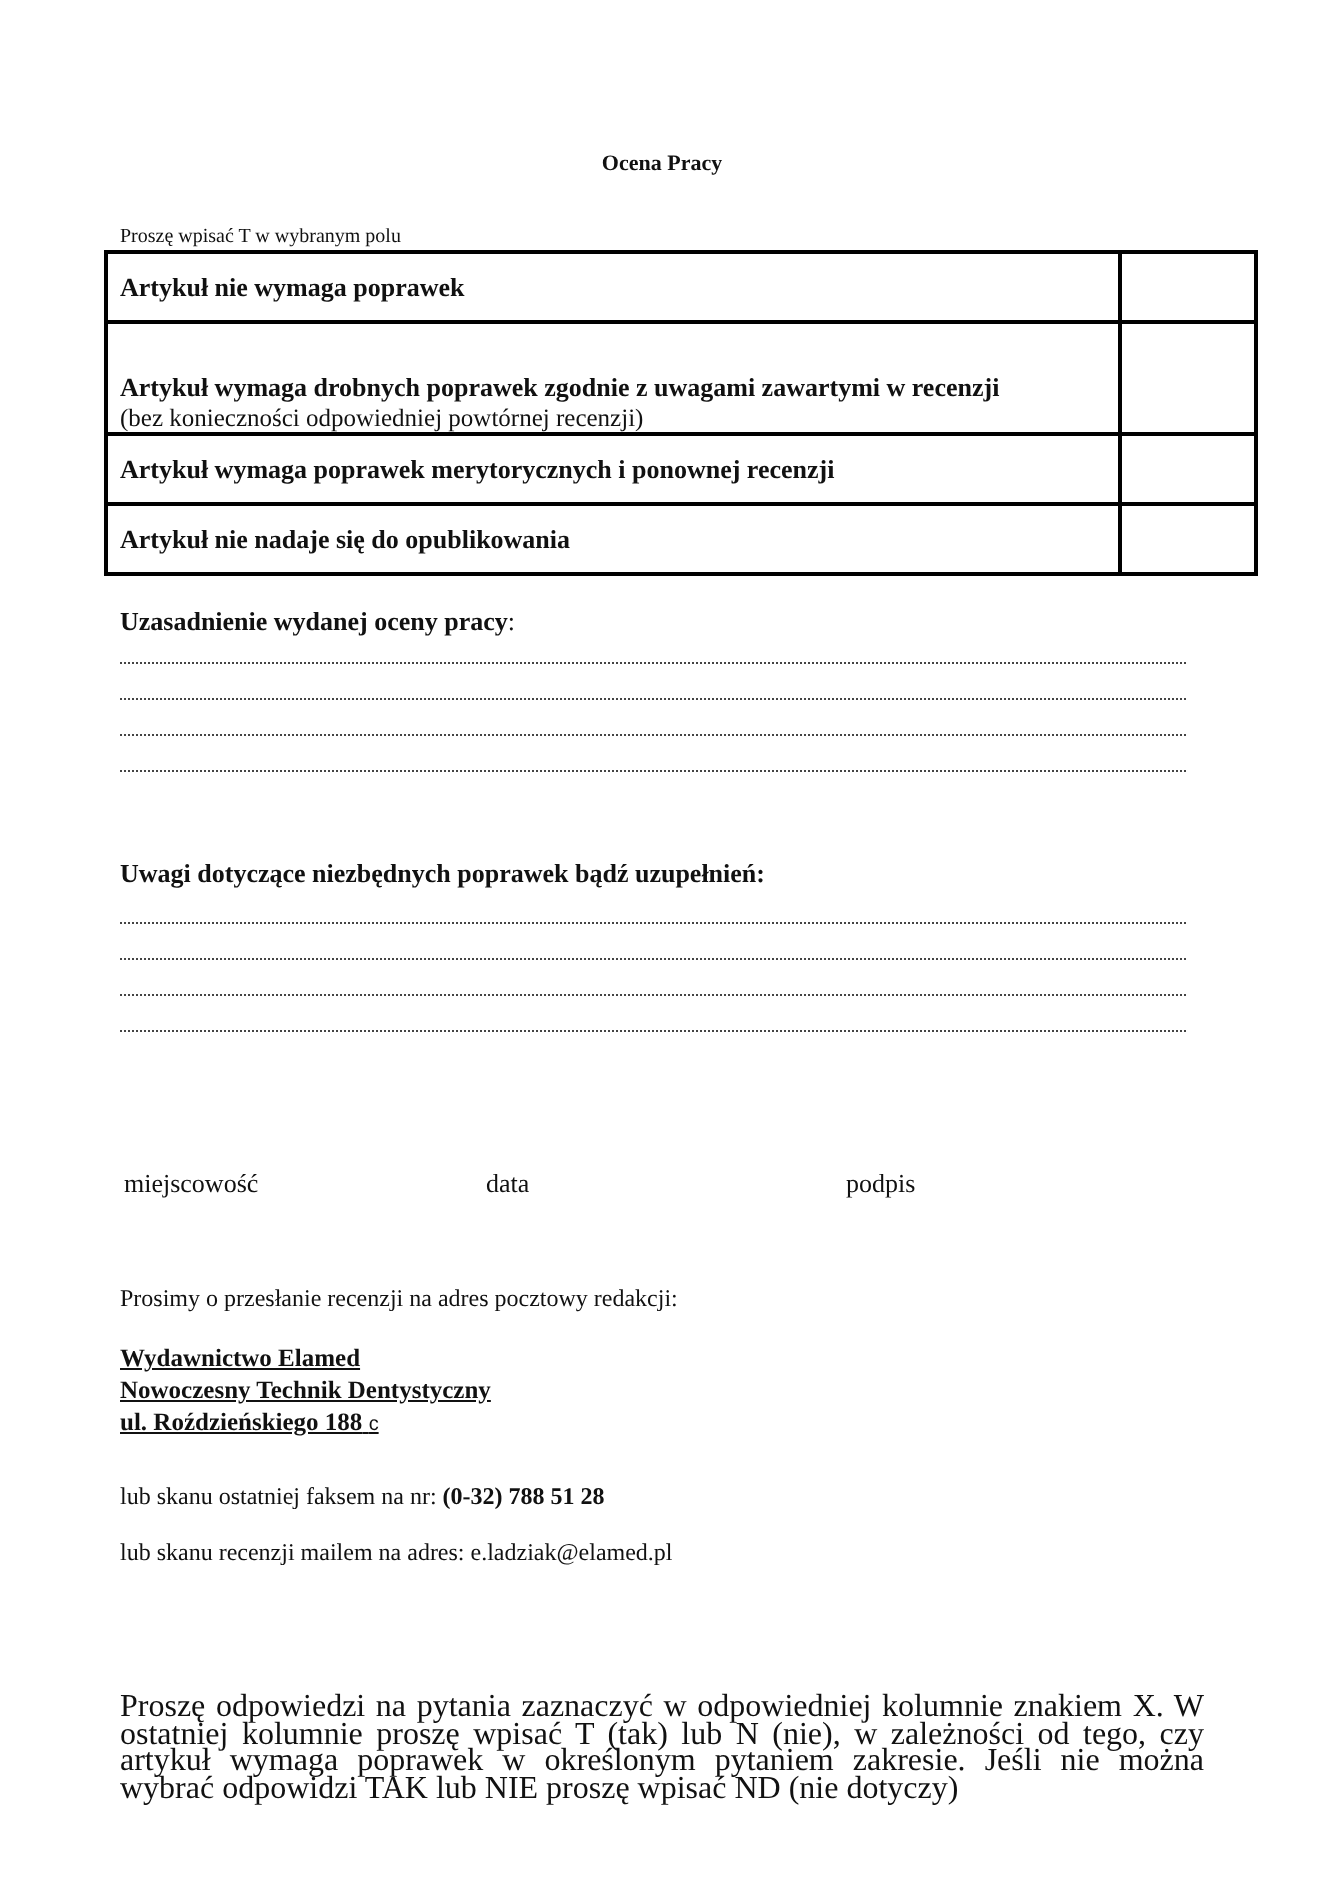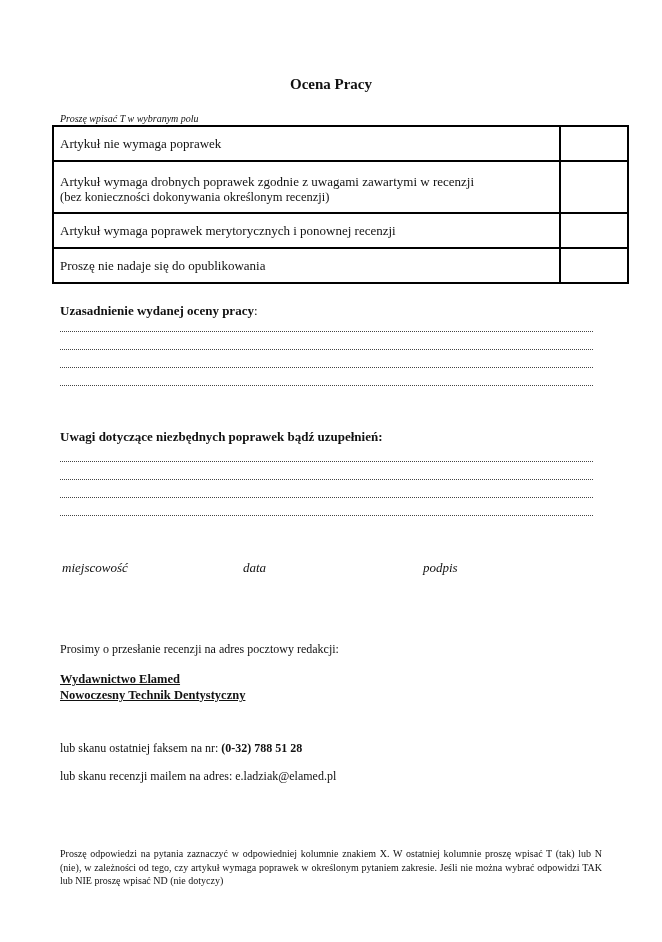--- a/index.html
+++ b/index.html
@@ -1,68 +1,68 @@
 <!DOCTYPE html>
 <html><head>
 <meta charset="utf-8">
 <style>
   html, body { margin: 0; padding: 0; background: #ffffff; }
   body { width: 662px; height: 942px; position: relative; overflow: hidden;
          font-family: "Liberation Serif", "DejaVu Serif", serif; color: #111; }
   .abs { position: absolute; }
-  .title { left: 0; width: 662px; top: 76px; text-align: center; font-weight: bold; font-size: 15px; }
-  .hint { left: 60px; top: 113px; font-style: italic; font-size: 10px; }
+  .title { left: 0; width: 662px; top: 76px; text-align: center; font-weight: bold; font-size: 11px; }
+  .hint { left: 60px; top: 113px; font-size: 10px; }
   table.grid { position: absolute; left: 52px; top: 125px; width: 577px; border-collapse: collapse; }
   table.grid td { border: 2px solid #000; padding: 0 0 0 6px; vertical-align: top; font-size: 13px; }
   table.grid td.box { width: 66px; padding: 0; }
   .r1 td { height: 33px; }
   .r2 td { height: 50px; }
   .r3 td { height: 33px; }
   .r4 td { height: 33px; }
-  .rowtxt { display: block; font-weight: normal; padding-top: 9px; }
-  .r2 .rowtxt { padding-top: 12px; line-height: 16px; }
+  .rowtxt { display: block; font-weight: bold; padding-top: 9px; }
+  .r2 .rowtxt { padding-top: 24px; line-height: 16px; }
   .sub { display: block; font-weight: normal; font-size: 12.5px; line-height: 14px; }
   .sec { left: 60px; font-weight: bold; font-size: 13px; }
   .dots { left: 60px; width: 533px; height: 0; border-top: 1.5px dotted #444; }
-  .sig { top: 560px; font-style: italic; font-size: 13px; }
+  .sig { top: 584px; font-size: 13px; }
   .para { left: 60px; font-size: 12px; }
   .addr { left: 60px; top: 671px; font-weight: bold; font-size: 12.5px; line-height: 16px; text-decoration: underline; }
   .small-c { font-family: "Liberation Sans", sans-serif; font-weight: normal; font-size: 10px; }
-  .note { left: 60px; top: 847px; width: 542px; font-size: 10px; line-height: 13.5px; text-align: justify; }
+  .note { left: 60px; top: 847px; width: 542px; font-size: 16px; line-height: 13.5px; text-align: justify; }
 </style>
 </head>
 <body>
 
 <div class="abs title">Ocena Pracy</div>
 <div class="abs hint">Proszę wpisać T w wybranym polu</div>
 
 <table class="grid">
   <tbody>
       <tr class="r1">
     <td>
           <span class="rowtxt">Artykuł nie wymaga poprawek</span>
         </td>
     <td class="box"></td>
   </tr>
   <tr class="r2">
     <td>
           <span class="rowtxt">Artykuł wymaga drobnych poprawek zgodnie z uwagami zawartymi w recenzji</span>
-          <span class="sub">(bez konieczności dokonywania określonym recenzji)</span>
+          <span class="sub">(bez konieczności odpowiedniej powtórnej recenzji)</span>
         </td>
     <td class="box"></td>
   </tr>
   <tr class="r3">
     <td>
           <span class="rowtxt">Artykuł wymaga poprawek merytorycznych i ponownej recenzji</span>
         </td>
     <td class="box"></td>
   </tr>
   <tr class="r4">
     <td>
-          <span class="rowtxt">Proszę nie nadaje się do opublikowania</span>
+          <span class="rowtxt">Artykuł nie nadaje się do opublikowania</span>
         </td>
     <td class="box"></td>
   </tr>
 </tbody>
   </table>
 
 <div class="abs sec" style="top:303px"><span>Uzasadnienie wydanej oceny pracy</span><span style="font-weight:normal">:</span></div>
 <div class="abs dots" style="top:331px"></div>
 <div class="abs dots" style="top:349px"></div>
 <div class="abs dots" style="top:367px"></div>
@@ -76,19 +76,20 @@
 
 <div class="abs sig" style="left:62px">miejscowość</div>
 <div class="abs sig" style="left:243px">data</div>
 <div class="abs sig" style="left:423px">podpis</div>
 
 <div class="abs para" style="top:642px">Prosimy o przesłanie recenzji na adres pocztowy redakcji:</div>
 
 <div class="abs addr">
   <div>Wydawnictwo Elamed</div>
   <div>Nowoczesny Technik Dentystyczny</div>
+  <div><span>ul. Roździeńskiego 188</span> <span class="small-c">c</span></div>
 </div>
 
 <div class="abs para" style="top:741px"><span>lub skanu ostatniej faksem na nr: </span><b>(0-32) 788 51 28</b></div>
 
 <div class="abs para" style="top:769px"><span>lub skanu recenzji mailem na adres: </span><span>e.ladziak@elamed.pl</span></div>
 
 <div class="abs note">Proszę odpowiedzi na pytania zaznaczyć w odpowiedniej kolumnie znakiem X. W ostatniej kolumnie proszę wpisać T (tak) lub N (nie), w zależności od tego, czy artykuł wymaga poprawek w określonym pytaniem zakresie. Jeśli nie można wybrać odpowidzi TAK lub NIE proszę wpisać ND (nie dotyczy)</div>
 
 </body></html>

